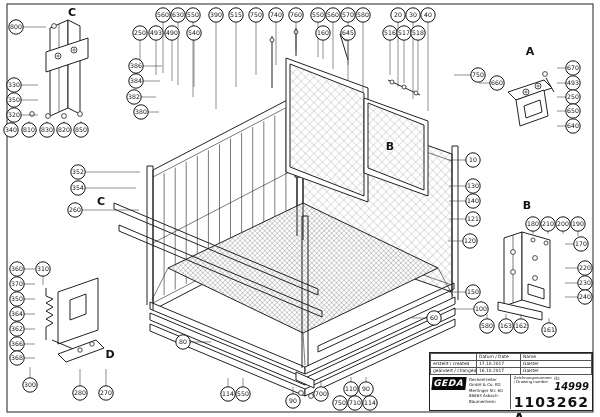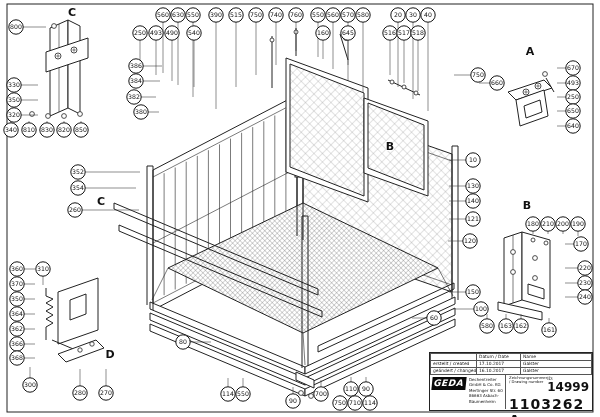--- a/index.html
+++ b/index.html
@@ -26,21 +26,21 @@
   .titleblock td{border:1px solid #555;height:7px;padding:0 2px;font-size:4.4px;white-space:nowrap;overflow:hidden;}
   td.c1{width:46px;} td.c2{width:44px;}
   .tb-bottom{display:flex;height:34px;}
   .tb-company{width:86px;border-right:1px solid #555;padding:2px;display:flex;gap:3px;align-items:flex-start;}
   .logo{background:#0a0a0a;color:#fff;font-weight:bold;font-style:italic;font-size:9px;width:34px;height:13px;
         display:flex;align-items:center;justify-content:center;transform:skewX(-6deg);letter-spacing:.5px;flex:0 0 auto;}
   .addr{font-size:4px;line-height:1.35;}
   .tb-number{flex:1;padding:1px 3px;display:flex;flex-direction:column;}
   .dn-top{display:flex;justify-content:space-between;align-items:flex-start;}
   .dn-label{font-size:3.8px;max-width:48px;}
-  .dn-id{font-size:4.5px;} .dn-id b{font-size:12px;}
+  .dn-id{font-size:4.5px;} .dn-id b{font-size:10px;font-style:italic;}
   .dn-big{font-size:14px;font-weight:bold;letter-spacing:1px;margin-top:1px;}
 </style>
 </head>
 <body>
 
 <div class="sheet">
 
 <svg id="drawing" width="600" height="417" viewBox="0 0 600 417">
   <defs>
     <pattern id="mesh" width="6" height="6" patternUnits="userSpaceOnUse" patternTransform="rotate(45)">

